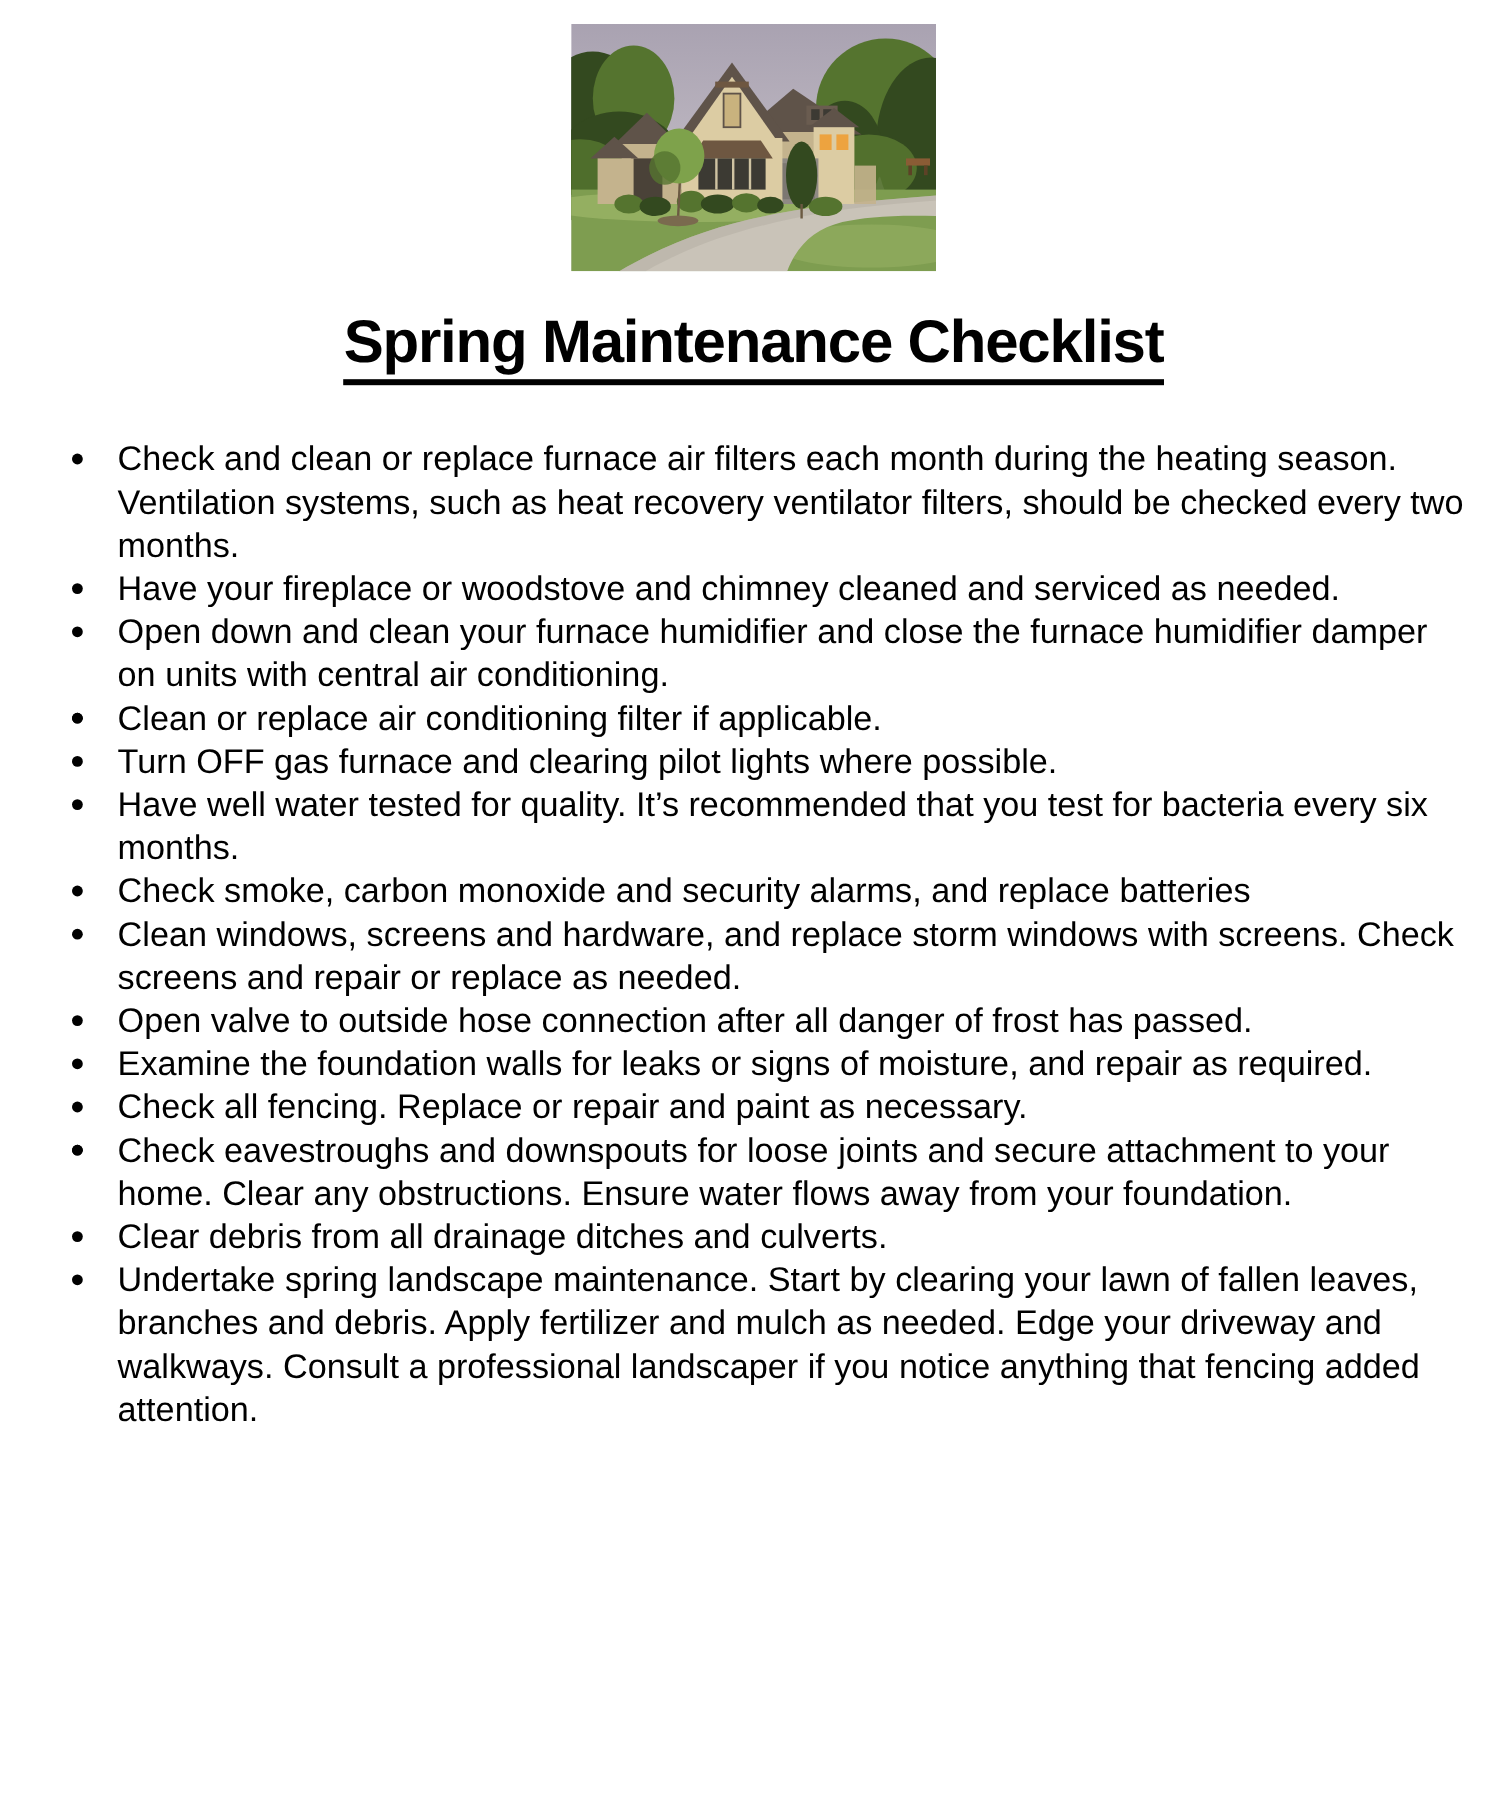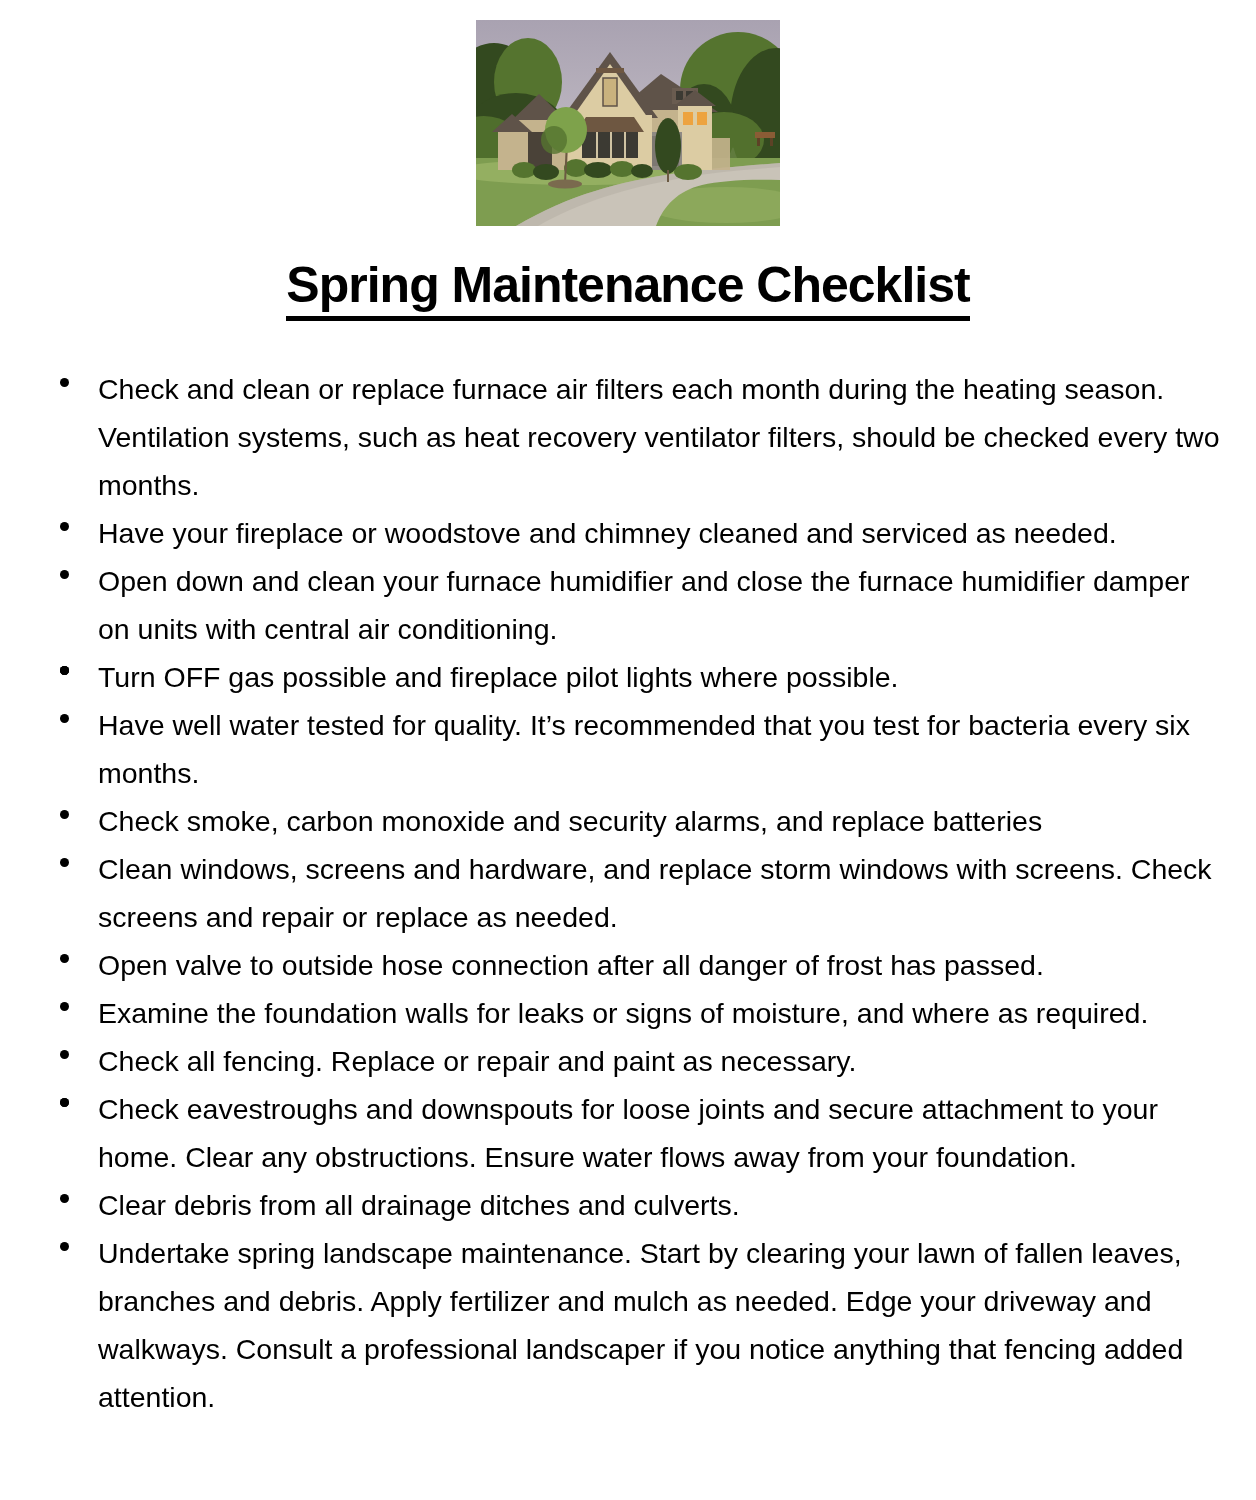--- a/index.html
+++ b/index.html
@@ -43,21 +43,21 @@
   }
   ul.checklist {
     list-style: none;
     margin: 44px 0 0 0;
     padding: 0 34px 0 58px;
   }
   ul.checklist li {
     position: relative;
     padding-left: 40px;
     font-size: 28.5px;
-    line-height: 48px;
+    line-height: 36px;
     text-align: left;
   }
   ul.checklist li .bullet {
     position: absolute;
     left: 2px;
     top: 13px;
     width: 9px;
     height: 9px;
     border-radius: 50%;
     background: #000000;
@@ -180,27 +180,27 @@
 
   <h1 class="doc-title">
     <span class="underline">Spring Maintenance Checklist</span>
   </h1>
 
   <ul class="checklist">
       <li><span class="bullet"></span><span class="item-text">Check and clean or replace furnace air filters each month during the heating season. Ventilation systems, such as heat recovery ventilator filters, should be checked every two months.</span></li>
       <li><span class="bullet"></span><span class="item-text">Have your fireplace or woodstove and chimney cleaned and serviced as needed.</span></li>
       <li><span class="bullet"></span><span class="item-text">Open down and clean your furnace humidifier and close the furnace humidifier damper on units with central air conditioning.</span></li>
       <li><span class="bullet"></span></li>
-      <li><span class="bullet"></span></li>
-      <li><span class="bullet"></span><span class="item-text">Turn OFF gas possible and fireplace pilot lights where possible.</span></li>
+      <li><span class="bullet"></span><span class="item-text">Clean or replace air conditioning filter if applicable.</span></li>
+      <li><span class="bullet"></span><span class="item-text">Turn OFF gas furnace and clearing pilot lights where possible.</span></li>
       <li><span class="bullet"></span><span class="item-text">Have well water tested for quality. It’s recommended that you test for bacteria every six months.</span></li>
       <li><span class="bullet"></span><span class="item-text">Check smoke, carbon monoxide and security alarms, and replace batteries</span></li>
       <li><span class="bullet"></span><span class="item-text">Clean windows, screens and hardware, and replace storm windows with screens. Check screens and repair or replace as needed.</span></li>
       <li><span class="bullet"></span><span class="item-text">Open valve to outside hose connection after all danger of frost has passed.</span></li>
-      <li><span class="bullet"></span><span class="item-text">Examine the foundation walls for leaks or signs of moisture, and where as required.</span></li>
+      <li><span class="bullet"></span><span class="item-text">Examine the foundation walls for leaks or signs of moisture, and repair as required.</span></li>
       <li><span class="bullet"></span><span class="item-text">Check all fencing. Replace or repair and paint as necessary.</span></li>
       <li><span class="bullet"></span></li>
       <li><span class="bullet"></span><span class="item-text">Check eavestroughs and downspouts for loose joints and secure attachment to your home. Clear any obstructions. Ensure water flows away from your foundation.</span></li>
       <li><span class="bullet"></span><span class="item-text">Clear debris from all drainage ditches and culverts.</span></li>
       <li><span class="bullet"></span><span class="item-text">Undertake spring landscape maintenance. Start by clearing your lawn of fallen leaves, branches and debris. Apply fertilizer and mulch as needed. Edge your driveway and walkways. Consult a professional landscaper if you notice anything that fencing added attention.</span></li>
     </ul>
 
 </div>
 
 </body></html>

